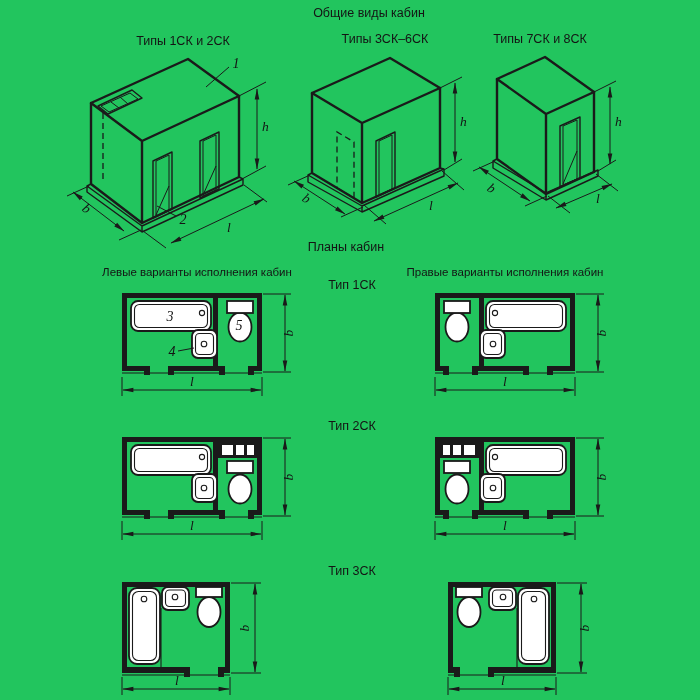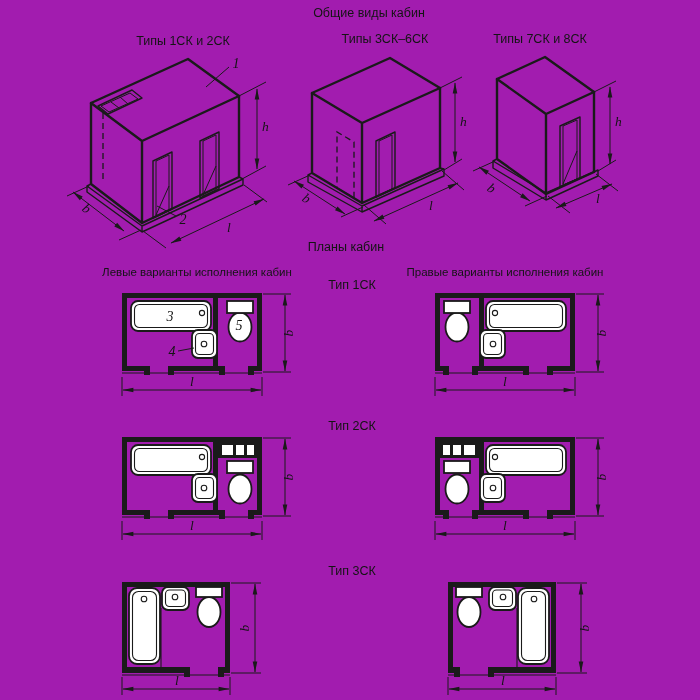--- a/index.html
+++ b/index.html
@@ -1,16 +1,16 @@
 <!DOCTYPE html>
 <html><head>
 <meta charset="utf-8">
 <style>
   html,body{margin:0;padding:0;background:#ffffff;}
-  .page{width:700px;height:700px;background:#a21caf;position:relative;overflow:hidden;
+  .page{width:700px;height:700px;background:#22c55e;position:relative;overflow:hidden;
         font-family:"Liberation Sans",sans-serif;}
   svg{display:block}
   .edge{fill:none;stroke:#1a1a1a;stroke-width:2.4;stroke-linejoin:round;stroke-linecap:round}
   .thin{fill:none;stroke:#1a1a1a;stroke-width:1.4;stroke-linejoin:round;stroke-linecap:round}
   .hair{fill:none;stroke:#1a1a1a;stroke-width:1}
   .dash{fill:none;stroke:#1a1a1a;stroke-width:1.3;stroke-dasharray:6 4}
   .dim{fill:none;stroke:#1a1a1a;stroke-width:1}
   .wall{fill:#1a1a1a;stroke:none}
   .cell{fill:#ffffff;stroke:none}
   .fix{fill:#ffffff;stroke:#1a1a1a;stroke-width:1.8}

